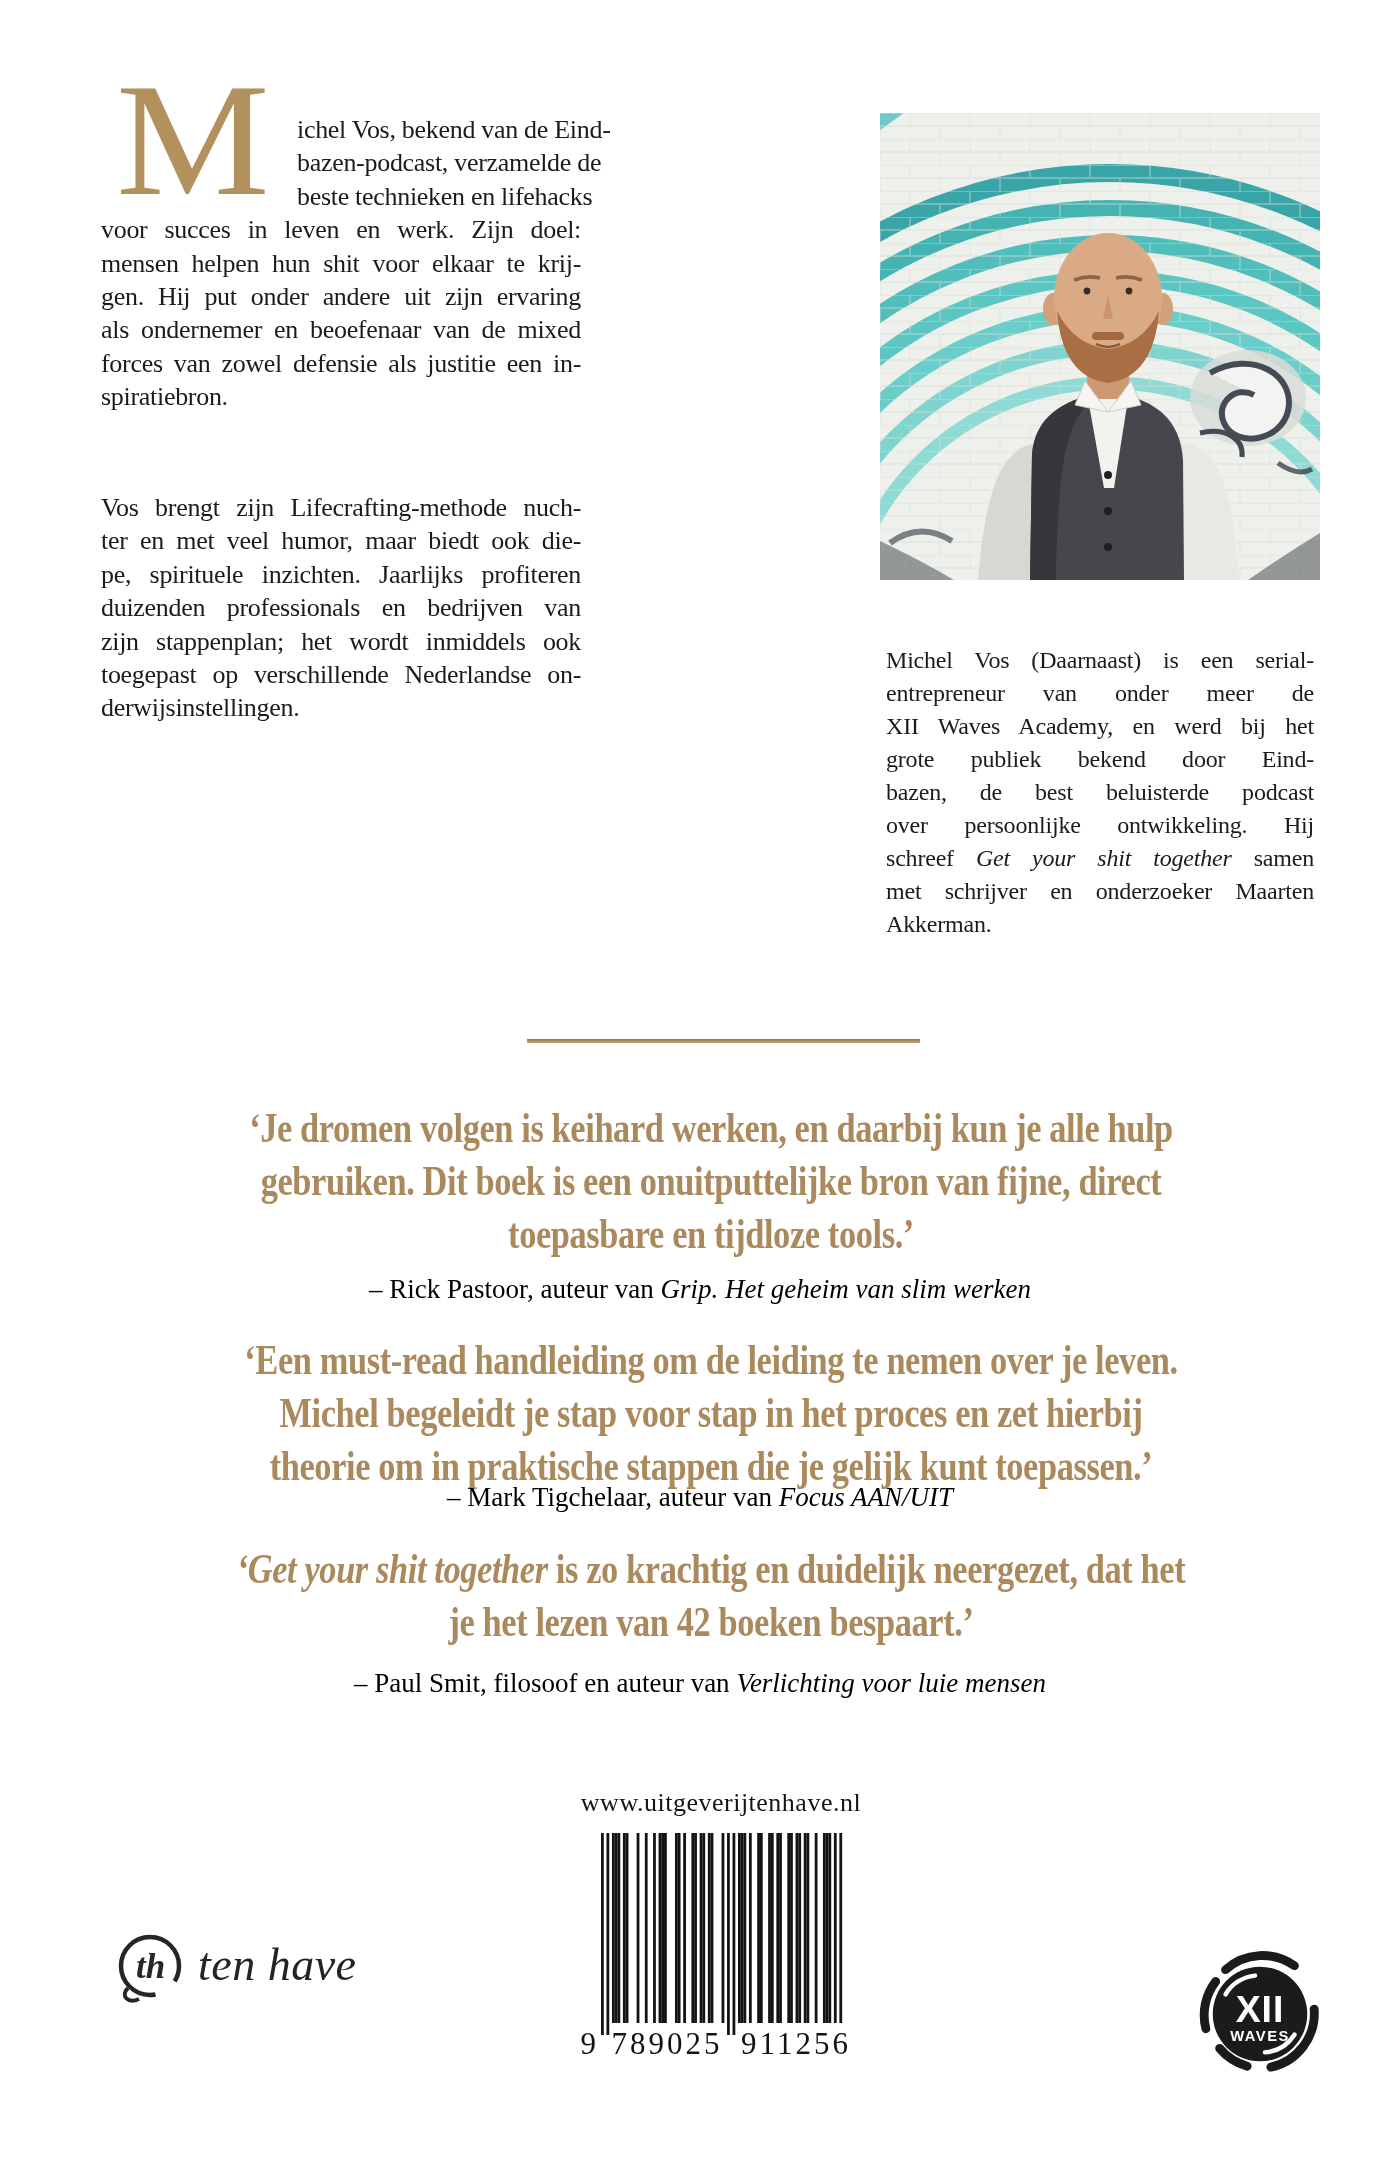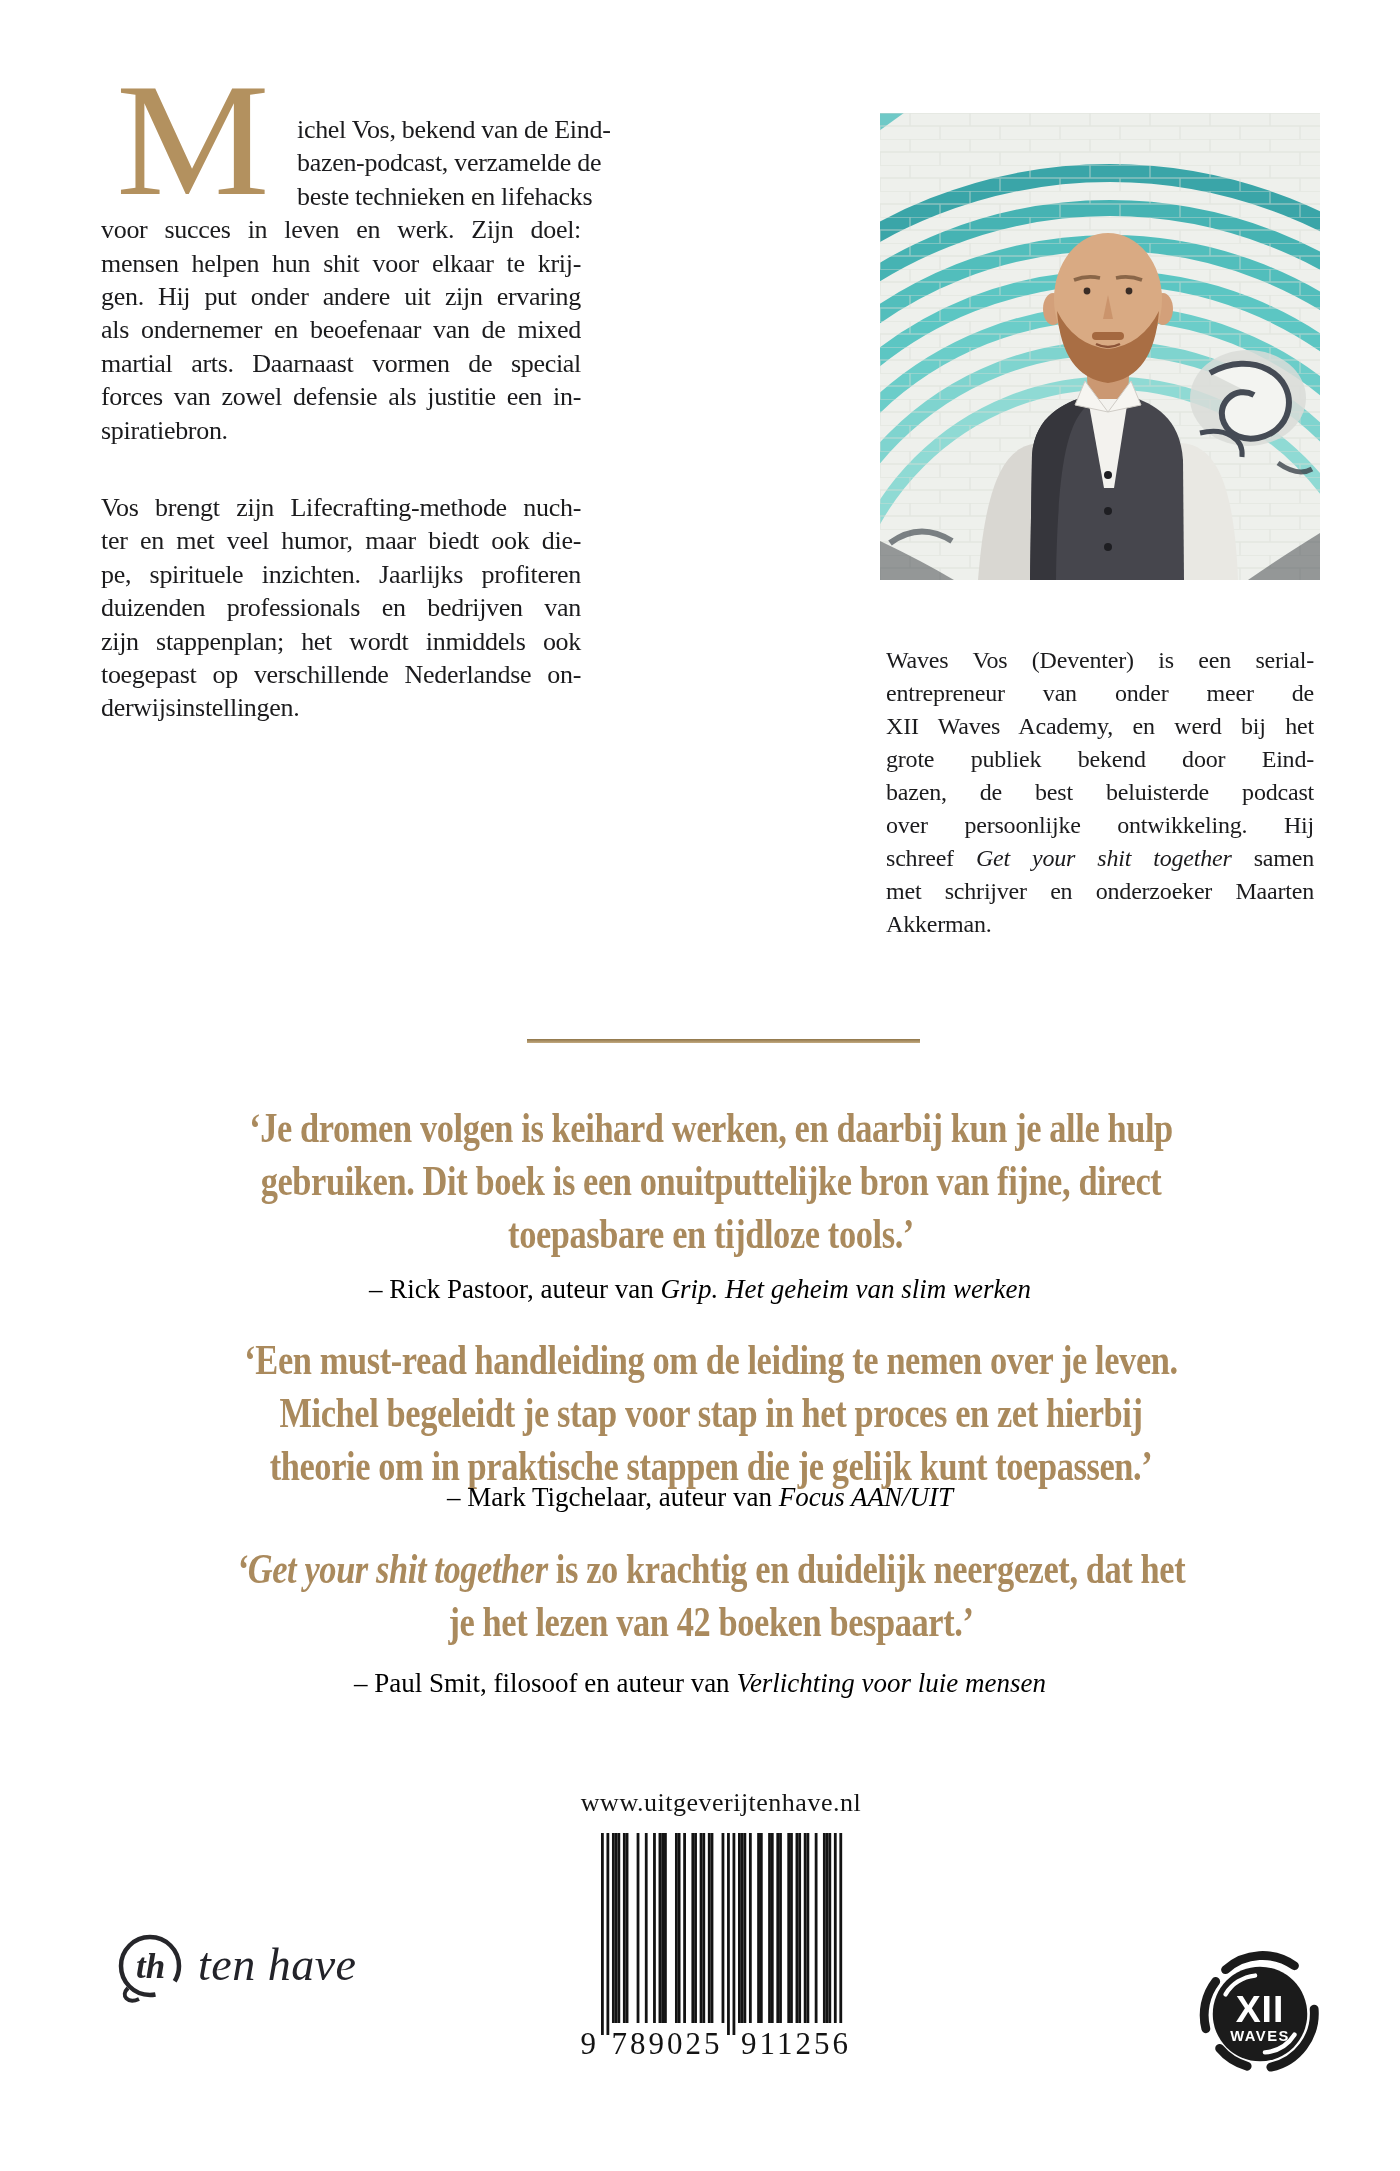--- a/index.html
+++ b/index.html
@@ -63,21 +63,20 @@
 
   <div id="dropcap">M</div>
   <div id="para1">
       <div class="body-line indent">ichel Vos, bekend van de Eind-</div>
       <div class="body-line indent">bazen-podcast, verzamelde de</div>
       <div class="body-line indent">beste technieken en lifehacks</div>
       <div class="body-line">voor succes in leven en werk. Zijn doel:</div>
       <div class="body-line">mensen helpen hun shit voor elkaar te krij-</div>
       <div class="body-line">gen. Hij put onder andere uit zijn ervaring</div>
       <div class="body-line">als ondernemer en beoefenaar van de mixed</div>
-      <div class="body-line">martial arts. Daarnaast vormen de special</div>
       <div class="body-line">forces van zowel defensie als justitie een in-</div>
       <div class="body-line last">spiratiebron.</div>
     </div>
   <div id="para2">
       <div class="body-line">Vos brengt zijn Lifecrafting-methode nuch-</div>
       <div class="body-line">ter en met veel humor, maar biedt ook die-</div>
       <div class="body-line">pe, spirituele inzichten. Jaarlijks profiteren</div>
       <div class="body-line">duizenden professionals en bedrijven van</div>
       <div class="body-line">zijn stappenplan; het wordt inmiddels ook</div>
       <div class="body-line">toegepast op verschillende Nederlandse on-</div>
@@ -147,21 +146,21 @@
         <circle cx="228" cy="362" r="4" fill="#1e1e22"></circle>
         <circle cx="228" cy="398" r="4" fill="#1e1e22"></circle>
         <circle cx="228" cy="434" r="4" fill="#1e1e22"></circle>
       </g>
       <path d="M0 467 L0 428 Q42 448 74 467 Z" fill="#262b30" opacity="0.45"></path>
       <path d="M440 467 L440 420 Q398 446 368 467 Z" fill="#262b30" opacity="0.45"></path>
     </svg>
   </div>
 
   <div id="bio">
-      <div class="bio-line"><span>Waves Vos (Deventer) is een serial-</span></div>
+      <div class="bio-line"><span>Michel Vos (Daarnaast) is een serial-</span></div>
       <div class="bio-line"><span>entrepreneur van onder meer de</span></div>
       <div class="bio-line"><span>XII Waves Academy, en werd bij het</span></div>
       <div class="bio-line"><span>grote publiek bekend door Eind-</span></div>
       <div class="bio-line"><span>bazen, de best beluisterde podcast</span></div>
       <div class="bio-line"><span>over persoonlijke ontwikkeling. Hij</span></div>
       <div class="bio-line"><span>schreef </span><span class="it">Get your shit together</span><span> samen</span></div>
       <div class="bio-line"><span>met schrijver en onderzoeker Maarten</span></div>
       <div class="bio-line last"><span>Akkerman.</span></div>
     </div>
 

